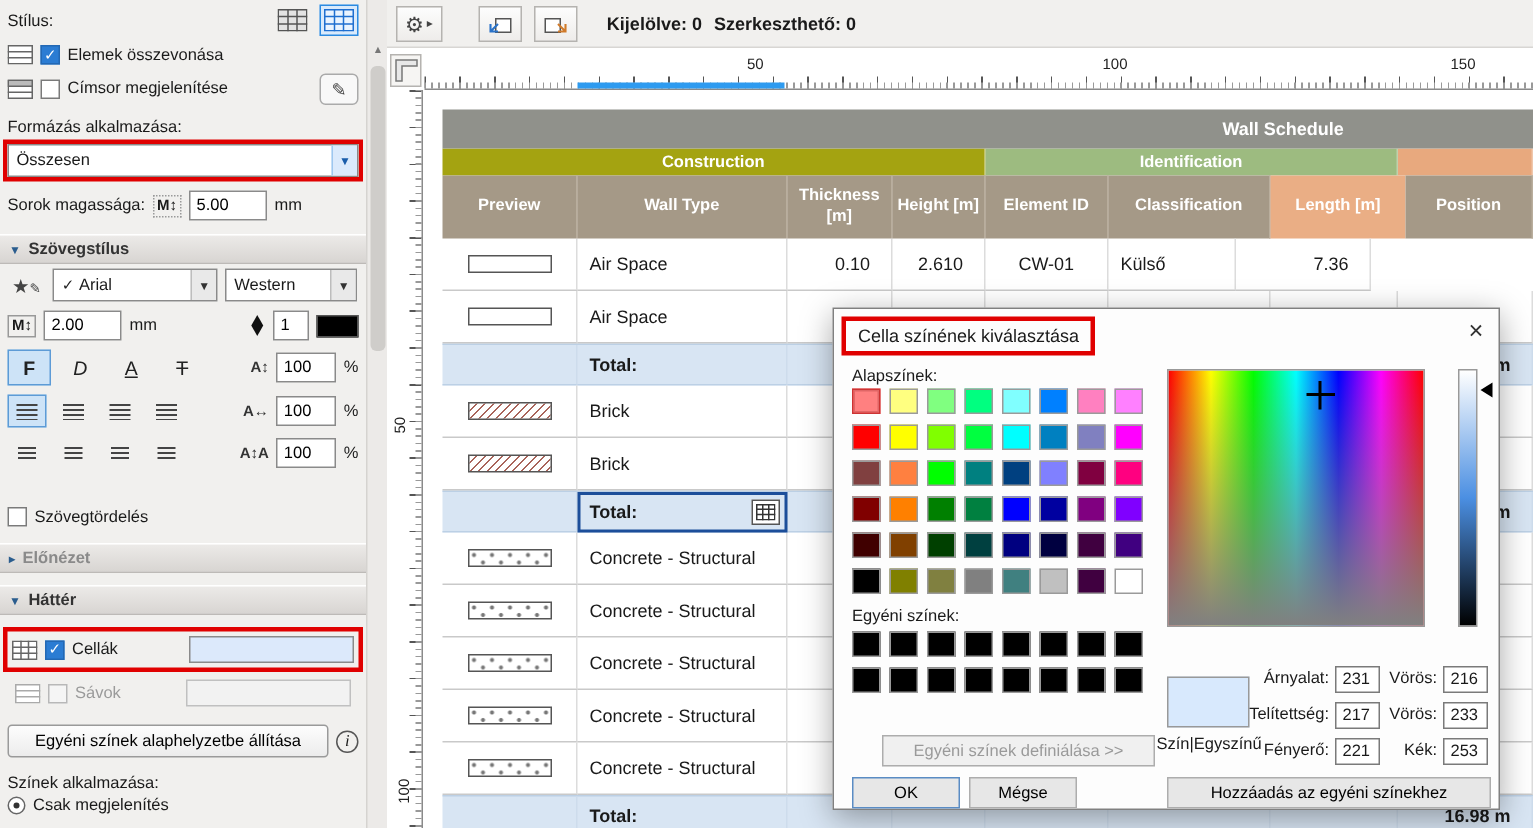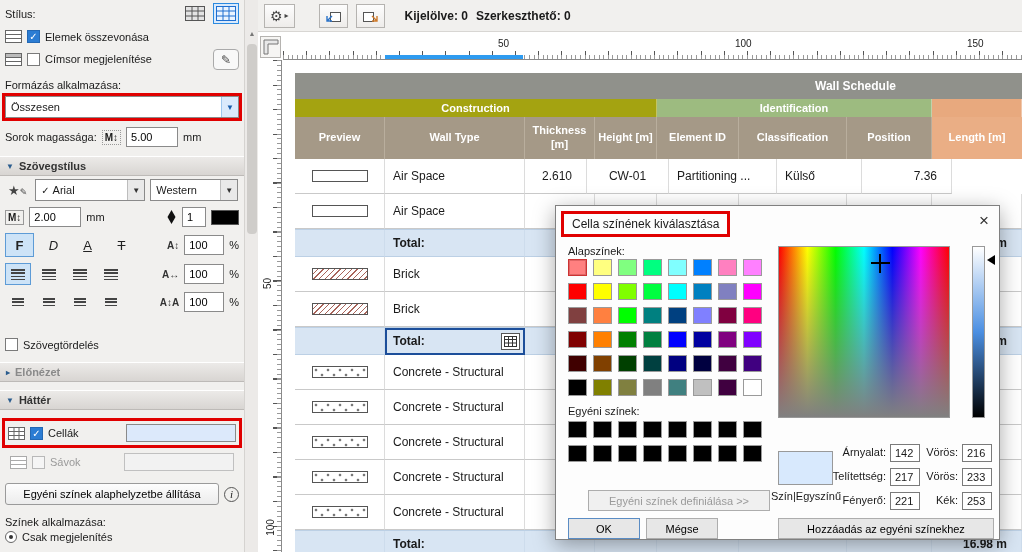--- a/index.html
+++ b/index.html
@@ -399,32 +399,32 @@
             <div class="grp" style="width: 275px; background: rgb(157, 187, 128);">Identification</div>
             <div class="grp" style="width: 90px; background: rgb(232, 169, 126);"></div>
           </div>
         <div class="sched-cols">
             <div class="hc" style="width: 90px;">Preview</div>
             <div class="hc" style="width: 140px;">Wall Type</div>
             <div class="hc" style="width: 70px;">Thickness [m]</div>
             <div class="hc" style="width: 62px;">Height [m]</div>
             <div class="hc" style="width: 82px;">Element ID</div>
             <div class="hc" style="width: 108px;">Classification</div>
+            <div class="hc length" style="width: 90px;">Length [m]</div>
             <div class="hc" style="width: 85px;">Position</div>
-            <div class="hc length" style="width: 90px;">Length [m]</div>
           </div>
         <div id="sched-body">
             <div class="t-row data">
               <div class="c a-c" style="width: 90px;">
                 <span class="pat air"></span>
               </div>
               <div class="c a-left" style="width: 140px;">Air Space</div>
+              <div class="c a-right" style="width: 70px;">0.10</div>
               <div class="c a-right" style="width: 62px;">2.610</div>
               <div class="c a-center" style="width: 82px;">CW-01</div>
-              <div class="c a-left" style="width: 108px;">Partitioning ...</div>
               <div class="c a-left" style="width: 85px;">Külső</div>
               <div class="c a-right" style="width: 90px;">7.36</div>
             </div>
             <div class="t-row data">
               <div class="c a-c" style="width: 90px;">
                 <span class="pat air"></span>
               </div>
               <div class="c a-left" style="width: 140px;">Air Space</div>
               <div class="c a-right" style="width: 70px;"></div>
               <div class="c a-right" style="width: 62px;"></div>
@@ -653,21 +653,21 @@
       <div class="cross-v"></div>
       <div class="cross-h"></div>
     </div>
     <div class="lum-slider"></div>
     <div class="lum-arrow"></div>
 
     <div class="color-preview" style="background: rgb(216, 233, 253);"></div>
     <span class="lbl solid-lbl">Szín|Egyszínű</span>
 
     <span class="flbl l1 r1">Árnyalat:</span>
-    <span class="fval v1 fv1">142</span>
+    <span class="fval v1 fv1">231</span>
     <span class="flbl l2 r1">Vörös:</span>
     <span class="fval v2 fv1">216</span>
 
     <span class="flbl l1 r2">Telítettség:</span>
     <span class="fval v1 fv2">217</span>
     <span class="flbl l2 r2">Vörös:</span>
     <span class="fval v2 fv2">233</span>
 
     <span class="flbl l1 r3">Fényerő:</span>
     <span class="fval v1 fv3">221</span>

